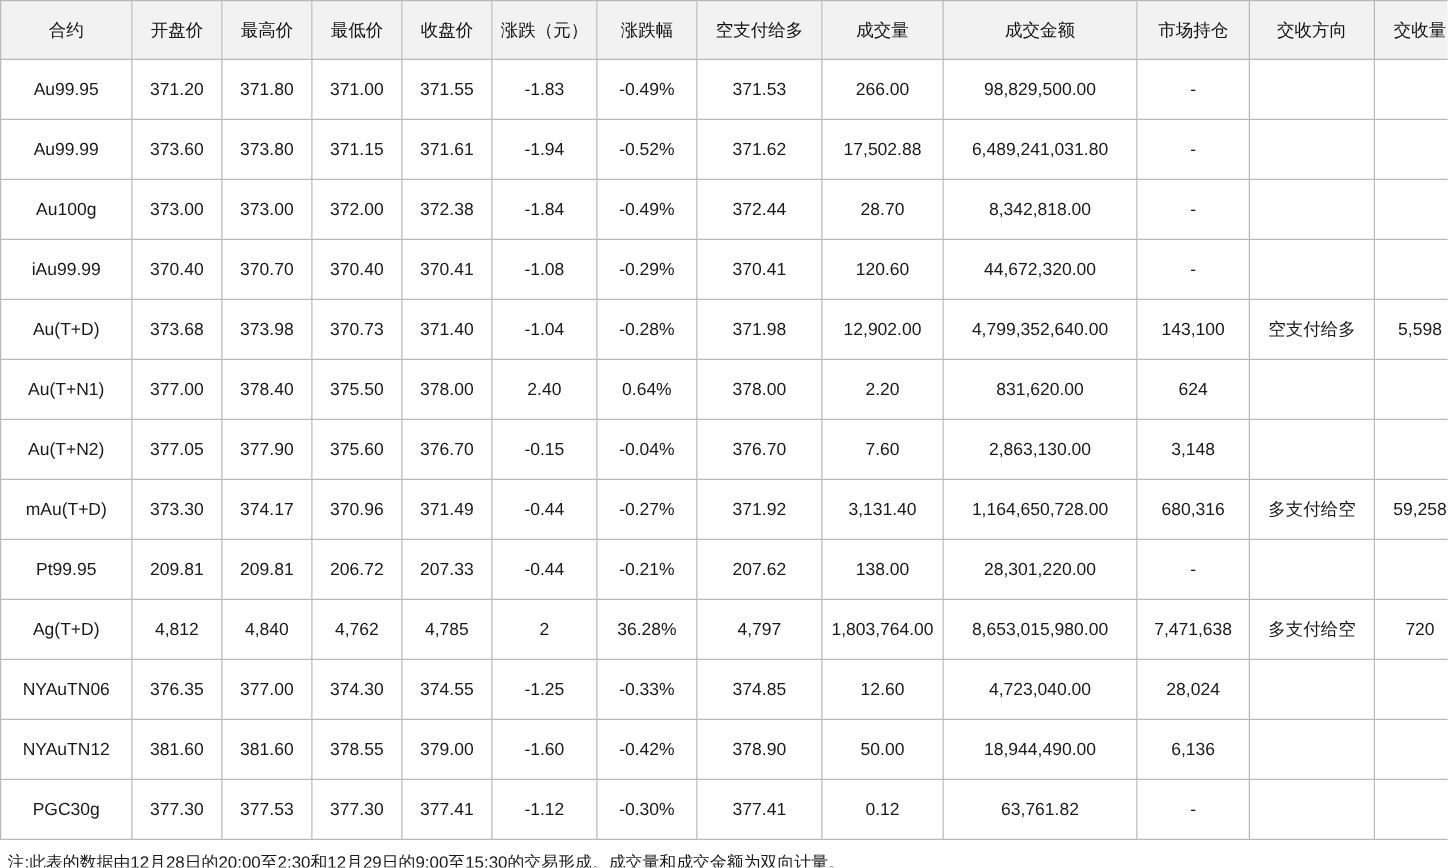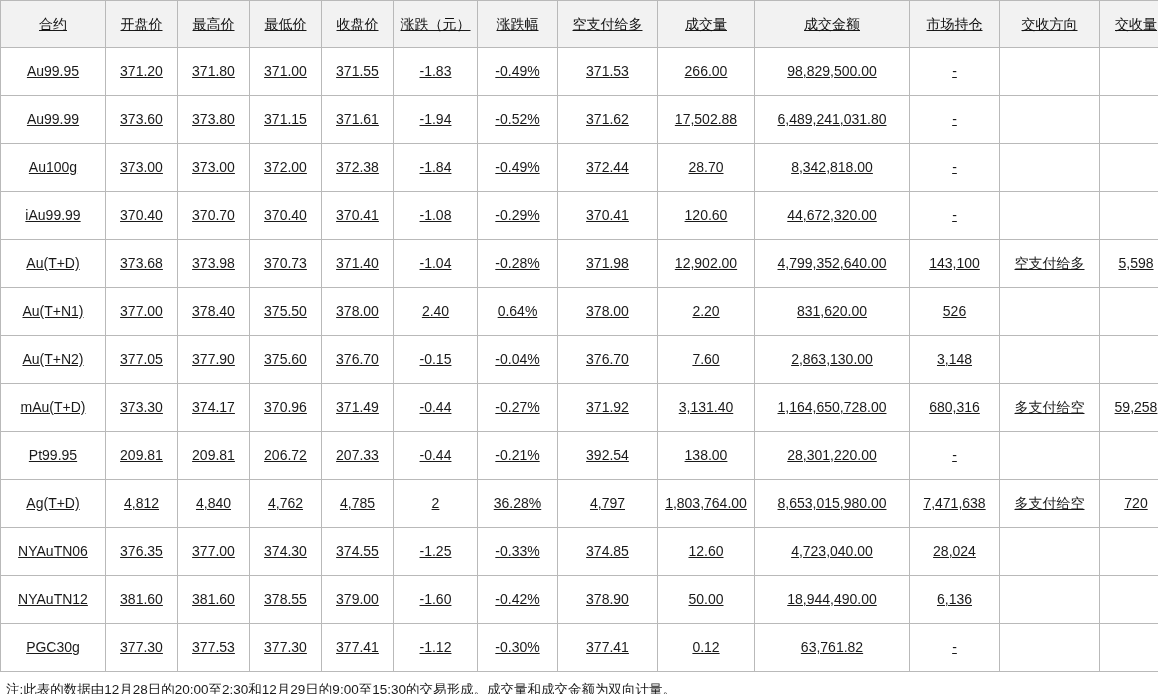--- a/index.html
+++ b/index.html
@@ -13,21 +13,20 @@
     font-family: "Liberation Sans", sans-serif;
     color: #1a1a1a;
     overflow: hidden;
   }
   .page {
     width: 956px;
     height: 694px;
     position: relative;
     box-sizing: border-box;
     padding: 0;
-    text-decoration: underline;
   }
   table.quote-table {
     border-collapse: collapse;
     table-layout: fixed;
     width: 1150px;
     margin: 0 0 0 0;
     background: #ffffff;
   }
   table.quote-table th,
   table.quote-table td {
@@ -189,21 +188,21 @@
         <td>Au(T+N1)</td>
         <td>377.00</td>
         <td>378.40</td>
         <td>375.50</td>
         <td>378.00</td>
         <td>2.40</td>
         <td>0.64%</td>
         <td>378.00</td>
         <td>2.20</td>
         <td>831,620.00</td>
-        <td>526</td>
+        <td>624</td>
         <td></td>
         <td></td>
       </tr>
       <tr>
         <td>Au(T+N2)</td>
         <td>377.05</td>
         <td>377.90</td>
         <td>375.60</td>
         <td>376.70</td>
         <td>-0.15</td>
@@ -231,21 +230,21 @@
         <td>59,258</td>
       </tr>
       <tr>
         <td>Pt99.95</td>
         <td>209.81</td>
         <td>209.81</td>
         <td>206.72</td>
         <td>207.33</td>
         <td>-0.44</td>
         <td>-0.21%</td>
-        <td>392.54</td>
+        <td>207.62</td>
         <td>138.00</td>
         <td>28,301,220.00</td>
         <td>-</td>
         <td></td>
         <td></td>
       </tr>
       <tr>
         <td>Ag(T+D)</td>
         <td>4,812</td>
         <td>4,840</td>

